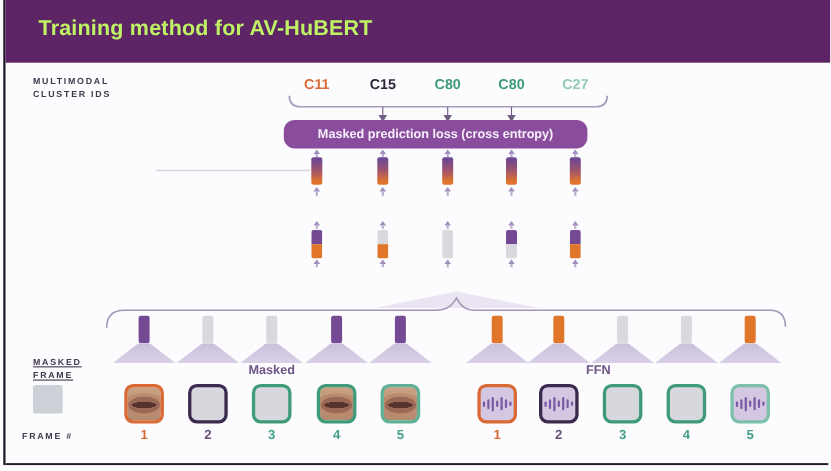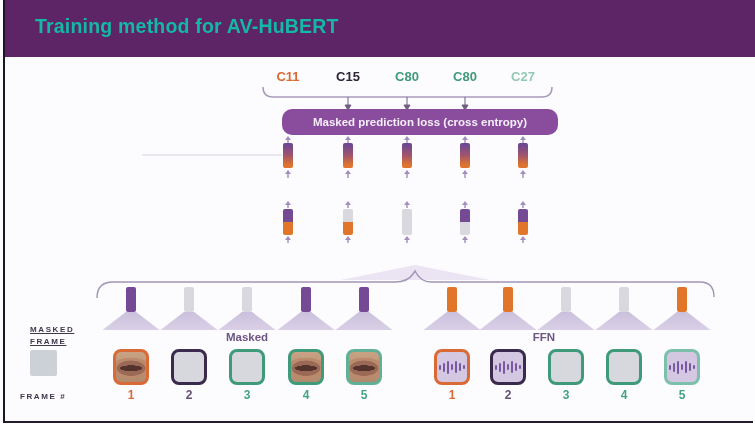--- a/index.html
+++ b/index.html
@@ -6,30 +6,30 @@
   .stage{
     position:relative;width:755px;height:428px;overflow:hidden;
     background:#fcfbfd;font-family:"Liberation Sans",sans-serif;
   }
   .edge-left{position:absolute;left:3px;top:0;width:2px;height:423px;background:#1c1524;}
   .edge-bottom{position:absolute;left:5px;top:421px;width:748px;height:2px;background:#241c2c;}
   .below-white{position:absolute;left:0;top:423px;width:755px;height:5px;background:#ffffff;}
 
   .header{position:absolute;left:5px;top:0;width:750px;height:57px;background:#5d2566;}
   .header-title{position:absolute;left:30px;top:15px;font-size:19.5px;font-weight:700;
-    color:#14b8a6;letter-spacing:.2px;}
+    color:#bef264;letter-spacing:.2px;}
   .header-sub{position:absolute;left:357px;top:13px;width:330px;font-size:9.5px;line-height:1.4;
     color:#dcc2e4;white-space:pre-line;}
 
   .side-label{position:absolute;font-size:8px;font-weight:700;letter-spacing:1.6px;
     color:#40384c;line-height:1.5;white-space:pre-line;}
 
   .cid{position:absolute;width:40px;text-align:center;font-size:13px;font-weight:700;}
 
-  .pbox{position:absolute;left:282px;width:276px;text-align:center;border-radius:10px;
+  .pbox{position:absolute;left:258px;width:276px;text-align:center;border-radius:10px;
     display:flex;align-items:center;justify-content:center;}
   .box-loss{top:109px;height:26px;background:#8a4c9c;color:#f6effa;font-size:11.5px;font-weight:700;}
   .box-transformer{top:178px;height:22px;background:#e6dff0;color:#8a68ab;font-size:12px;font-weight:700;}
   .box-fusion{top:243px;height:22px;background:#ddd5ea;color:#7c5f9f;font-size:11.5px;font-weight:700;}
 
   .overlay{position:absolute;left:0;top:0;pointer-events:none;}
 
   .arr{position:absolute;}
   .arr-head{width:0;height:0;border-left:3.5px solid transparent;border-right:3.5px solid transparent;
     border-bottom:4px solid #a28ebd;margin:0 auto;}
@@ -88,20 +88,22 @@
   </svg>
 
   <div class="edge-left"></div>
   <div class="edge-bottom"></div>
   <div class="below-white"></div>
 
   <div class="header">
     <div class="header-title">Training method for AV-HuBERT</div>
   </div>
 
+  <div class="side-label" style="left:30px;top:68px;">MULTIMODAL
+CLUSTER IDS</div>
   <div class="side-label" style="left:30px;top:324px;text-decoration:underline;">MASKED
 FRAME</div>
   <div class="legend-swatch"></div>
   <div class="side-label" style="left:20px;top:391px;">FRAME #</div>
 
   <div class="pbox box-loss">
     <span>Masked prediction loss (cross entropy)</span>
   </div>
 
   <div class="branch-label" style="left:207px;">Masked</div>

